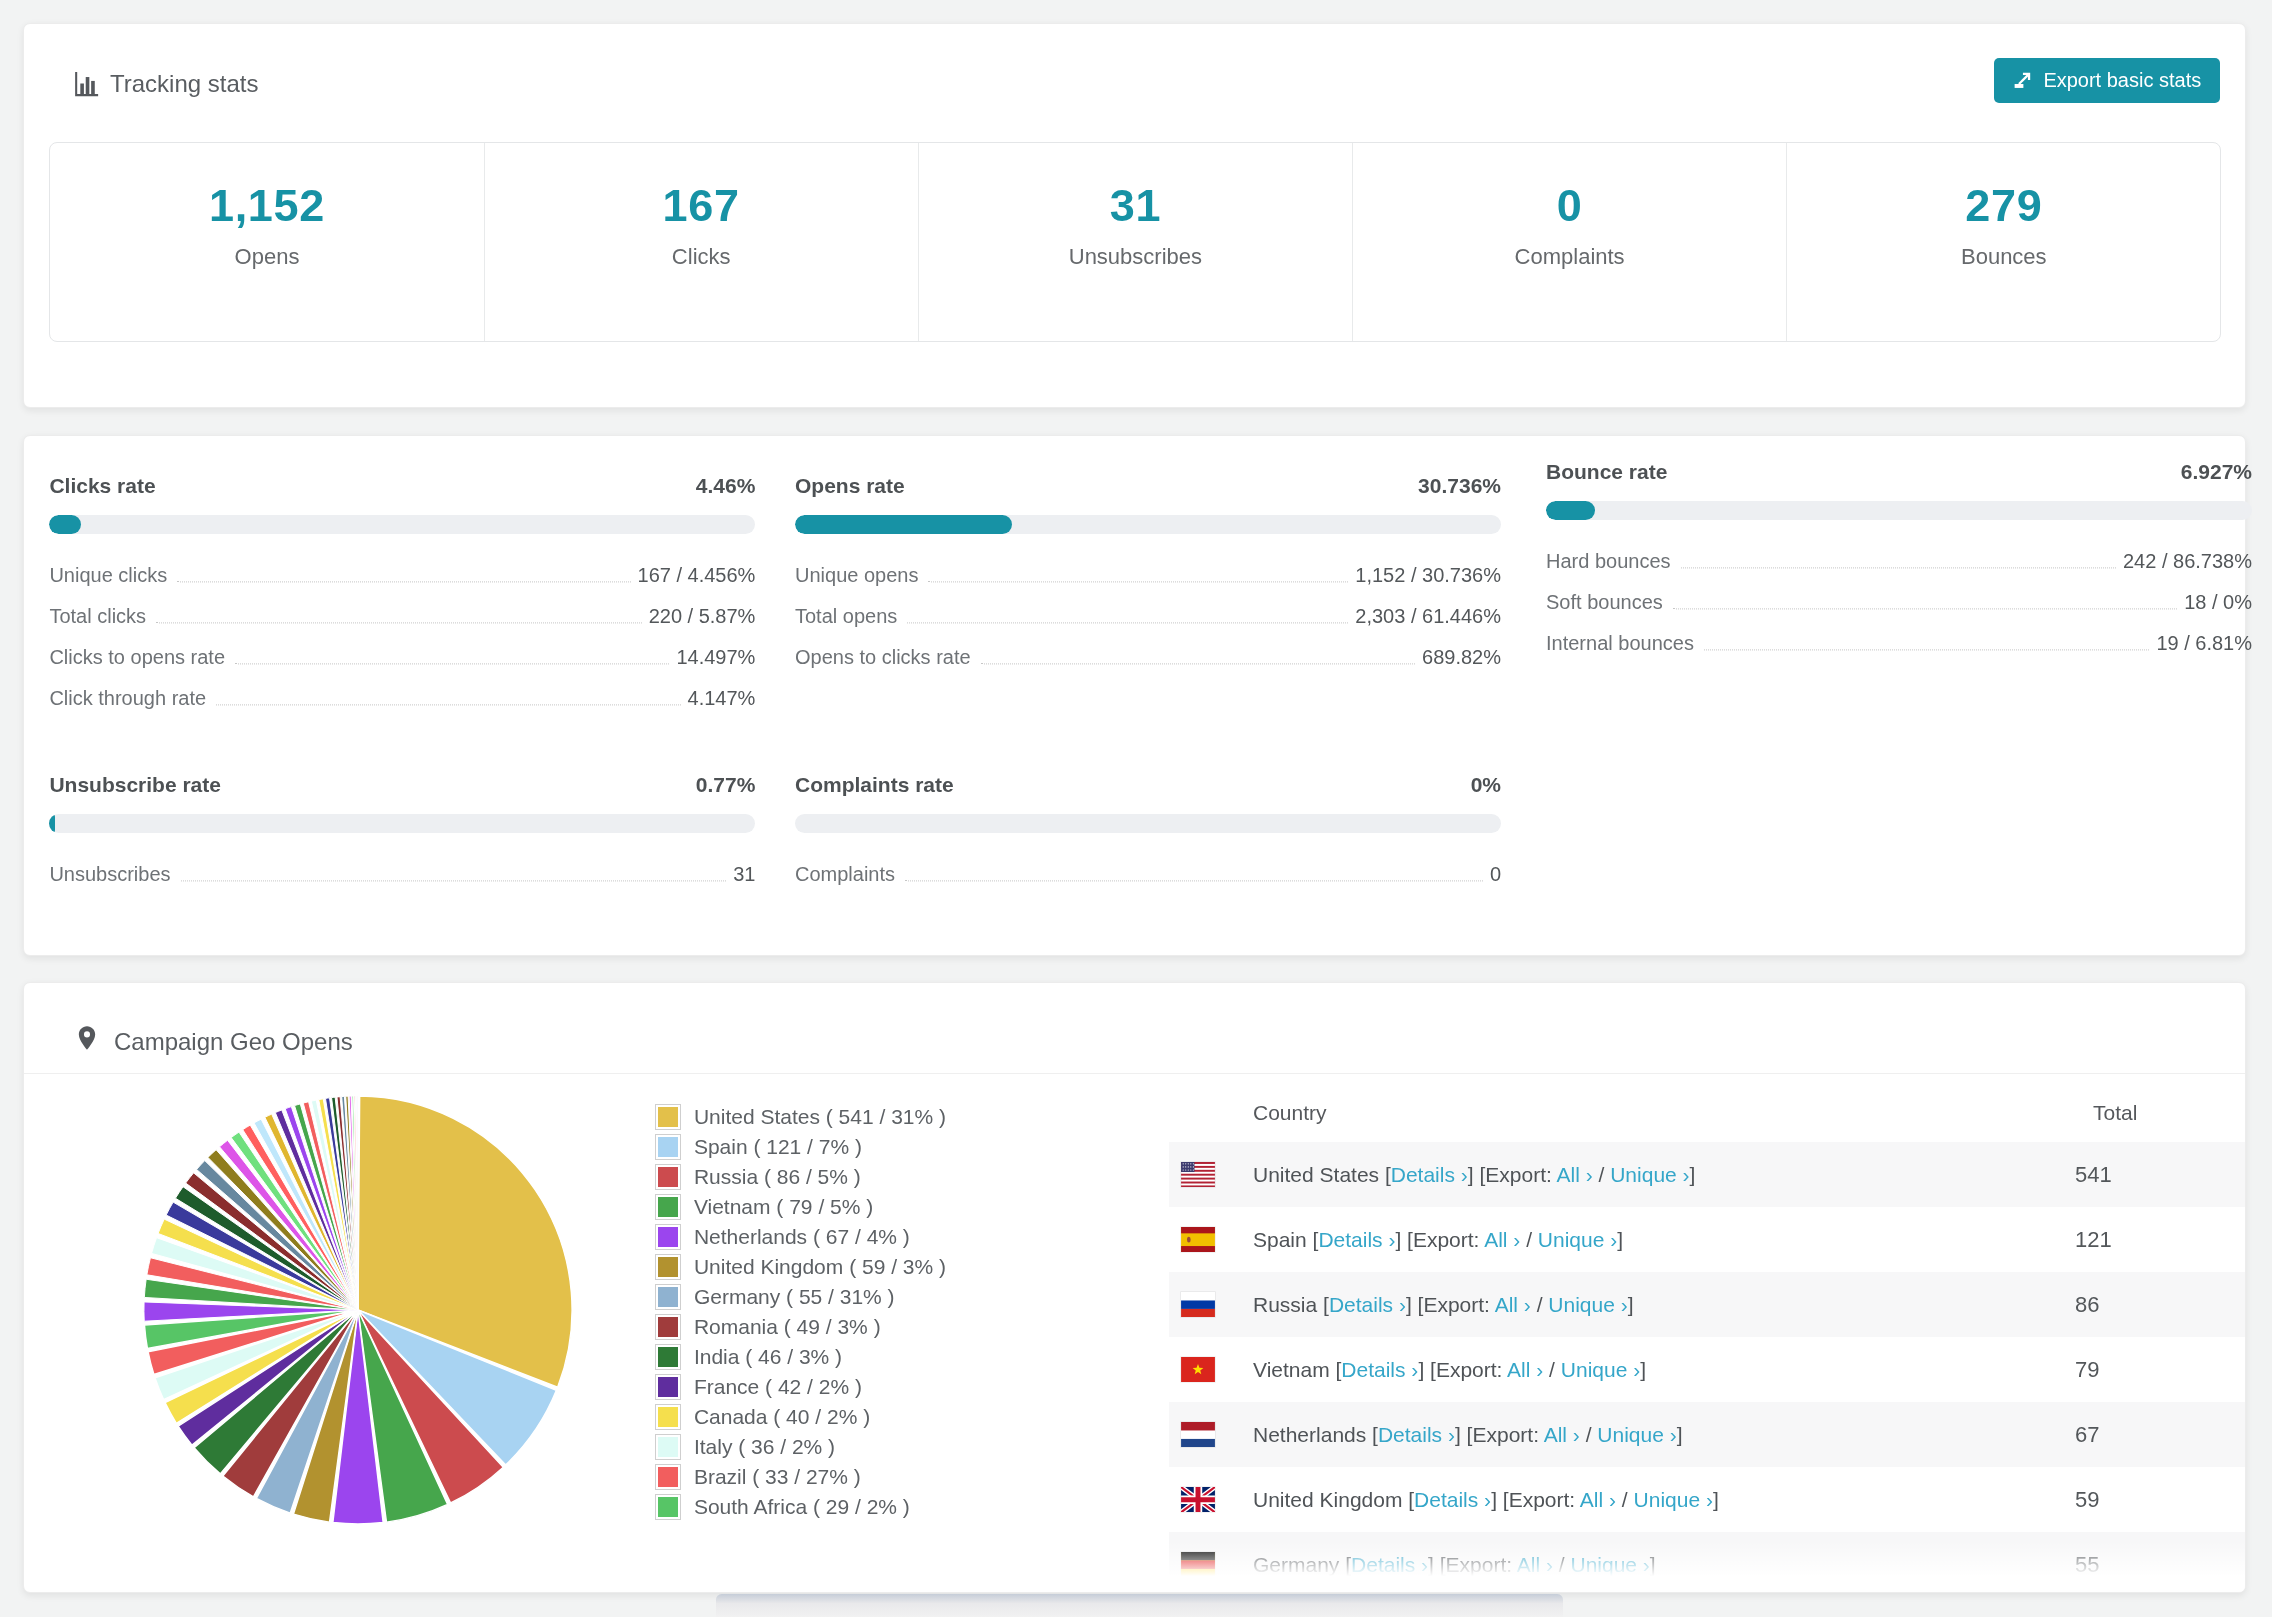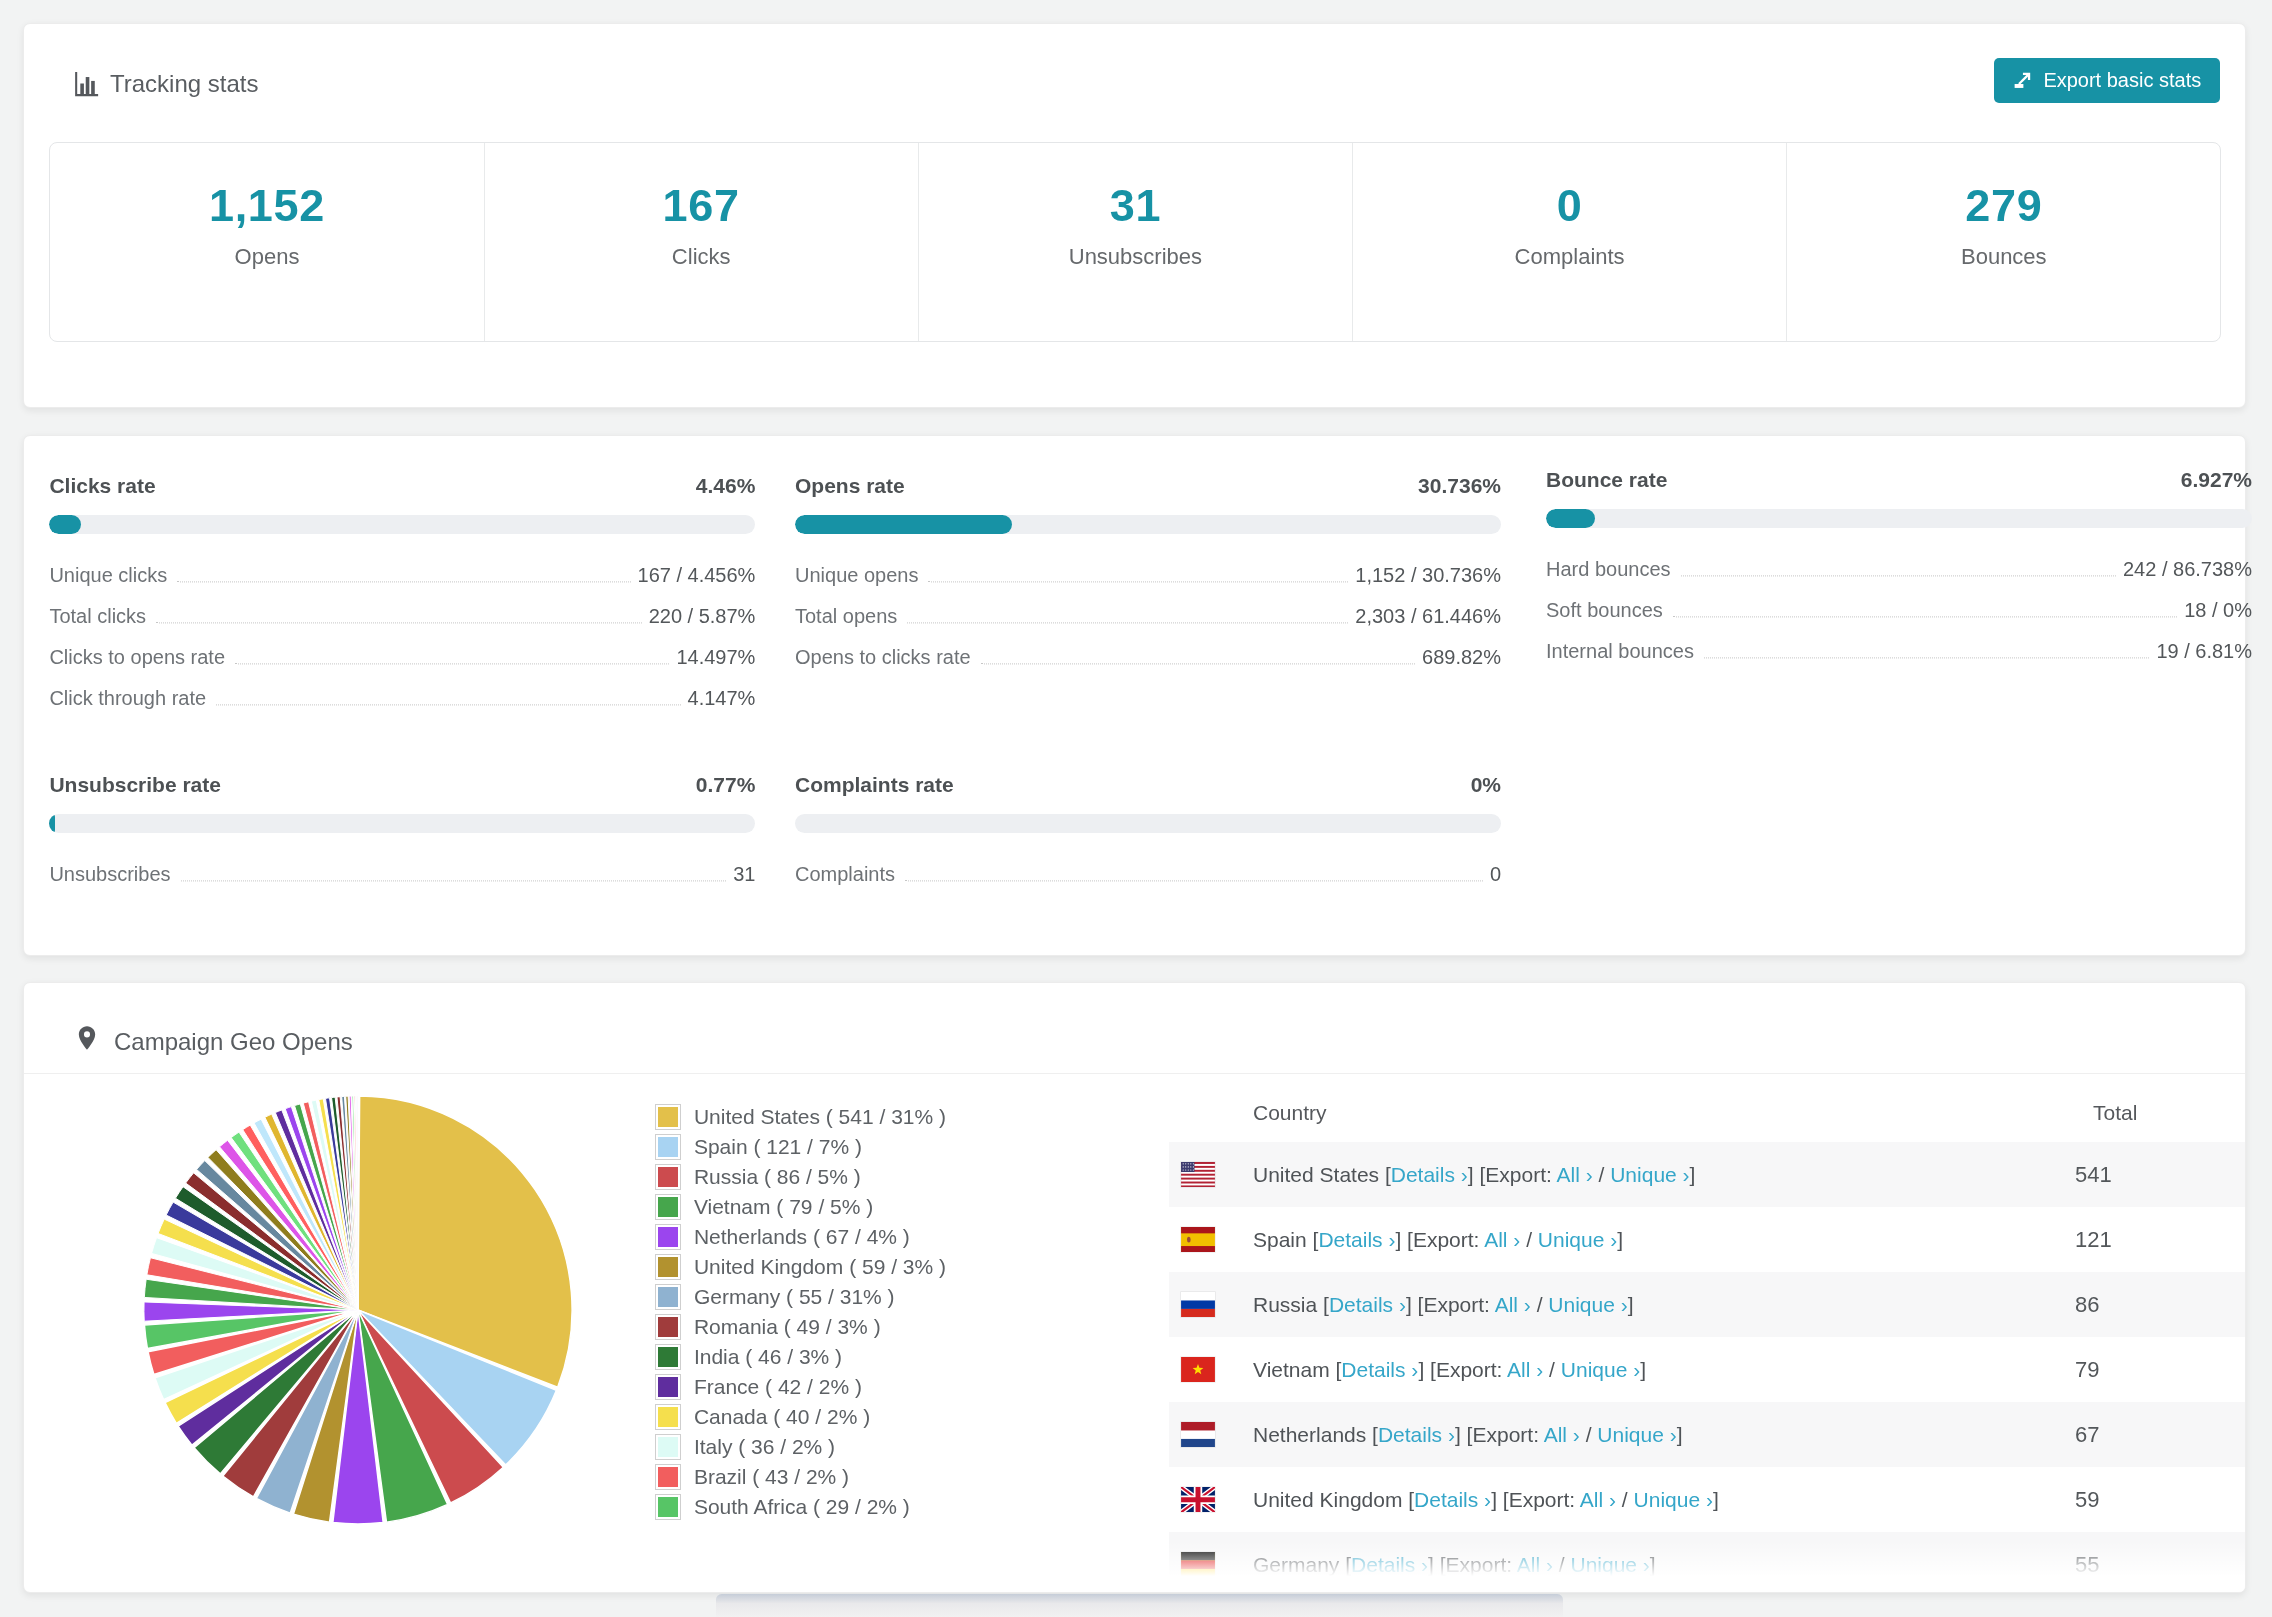--- a/index.html
+++ b/index.html
@@ -182,21 +182,21 @@
           <span class="rr-dots"></span>
           <span class="rr-value">2,303 / 61.446%</span>
         </div>
         <div class="rate-row">
           <span class="rr-label">Opens to clicks rate</span>
           <span class="rr-dots"></span>
           <span class="rr-value">689.82%</span>
         </div>
       </div>
   </div>
-  <div class="rate-card" style="left:1522px;top:32px;text-align:center;">
+  <div class="rate-card" style="left:1522px;top:24px;text-align:center;">
     <div class="rate-head">
         <span>Bounce rate</span>
         <span>6.927%</span>
       </div>
     <div class="rate-bar">
         <div class="rate-fill" style="width: 6.927%;"></div>
       </div>
     <div class="rate-rows">
         <div class="rate-row">
           <span class="rr-label">Hard bounces</span>
@@ -376,21 +376,21 @@
       <div class="legend-item">
         <span class="legend-swatch">
           <span style="background: rgb(221, 251, 245);"></span>
         </span>
         <span class="legend-label">Italy ( 36 / 2% )</span>
       </div>
       <div class="legend-item">
         <span class="legend-swatch">
           <span style="background: rgb(242, 94, 94);"></span>
         </span>
-        <span class="legend-label">Brazil ( 43 / 2% )</span>
+        <span class="legend-label">Brazil ( 33 / 27% )</span>
       </div>
       <div class="legend-item">
         <span class="legend-swatch">
           <span style="background: rgb(87, 197, 102);"></span>
         </span>
         <span class="legend-label">South Africa ( 29 / 2% )</span>
       </div>
     </div>
 
   <div id="geo-table">

